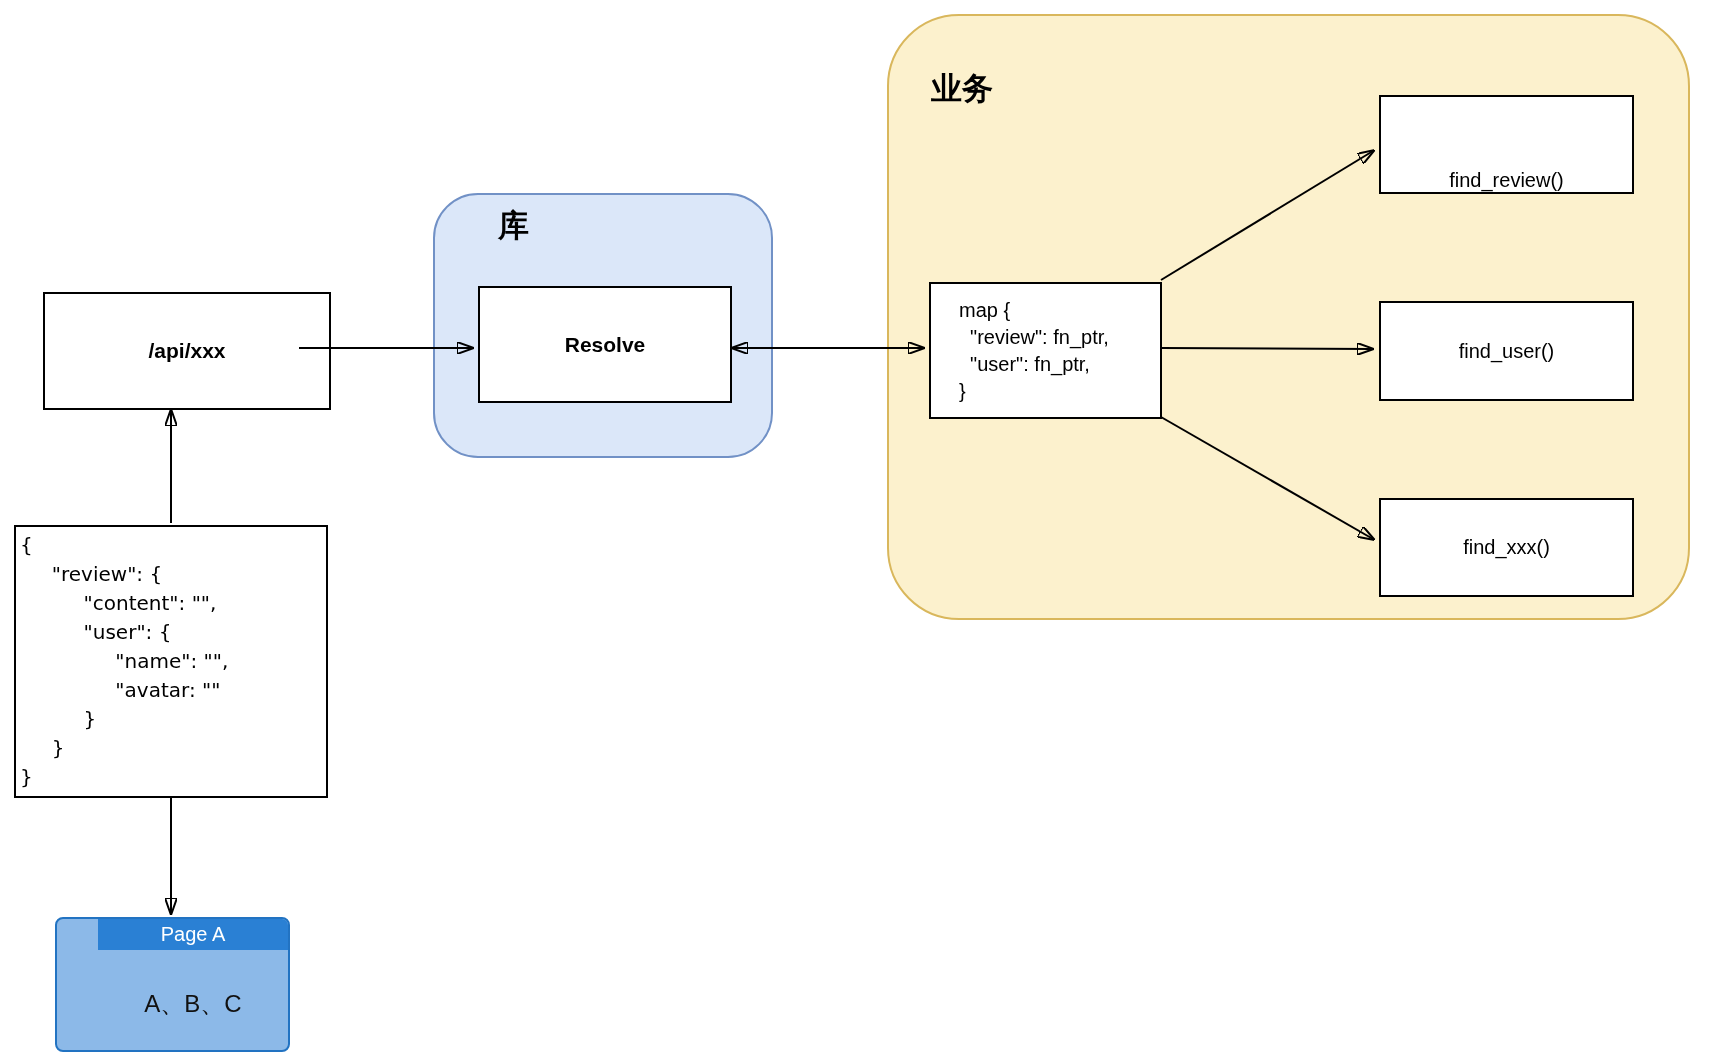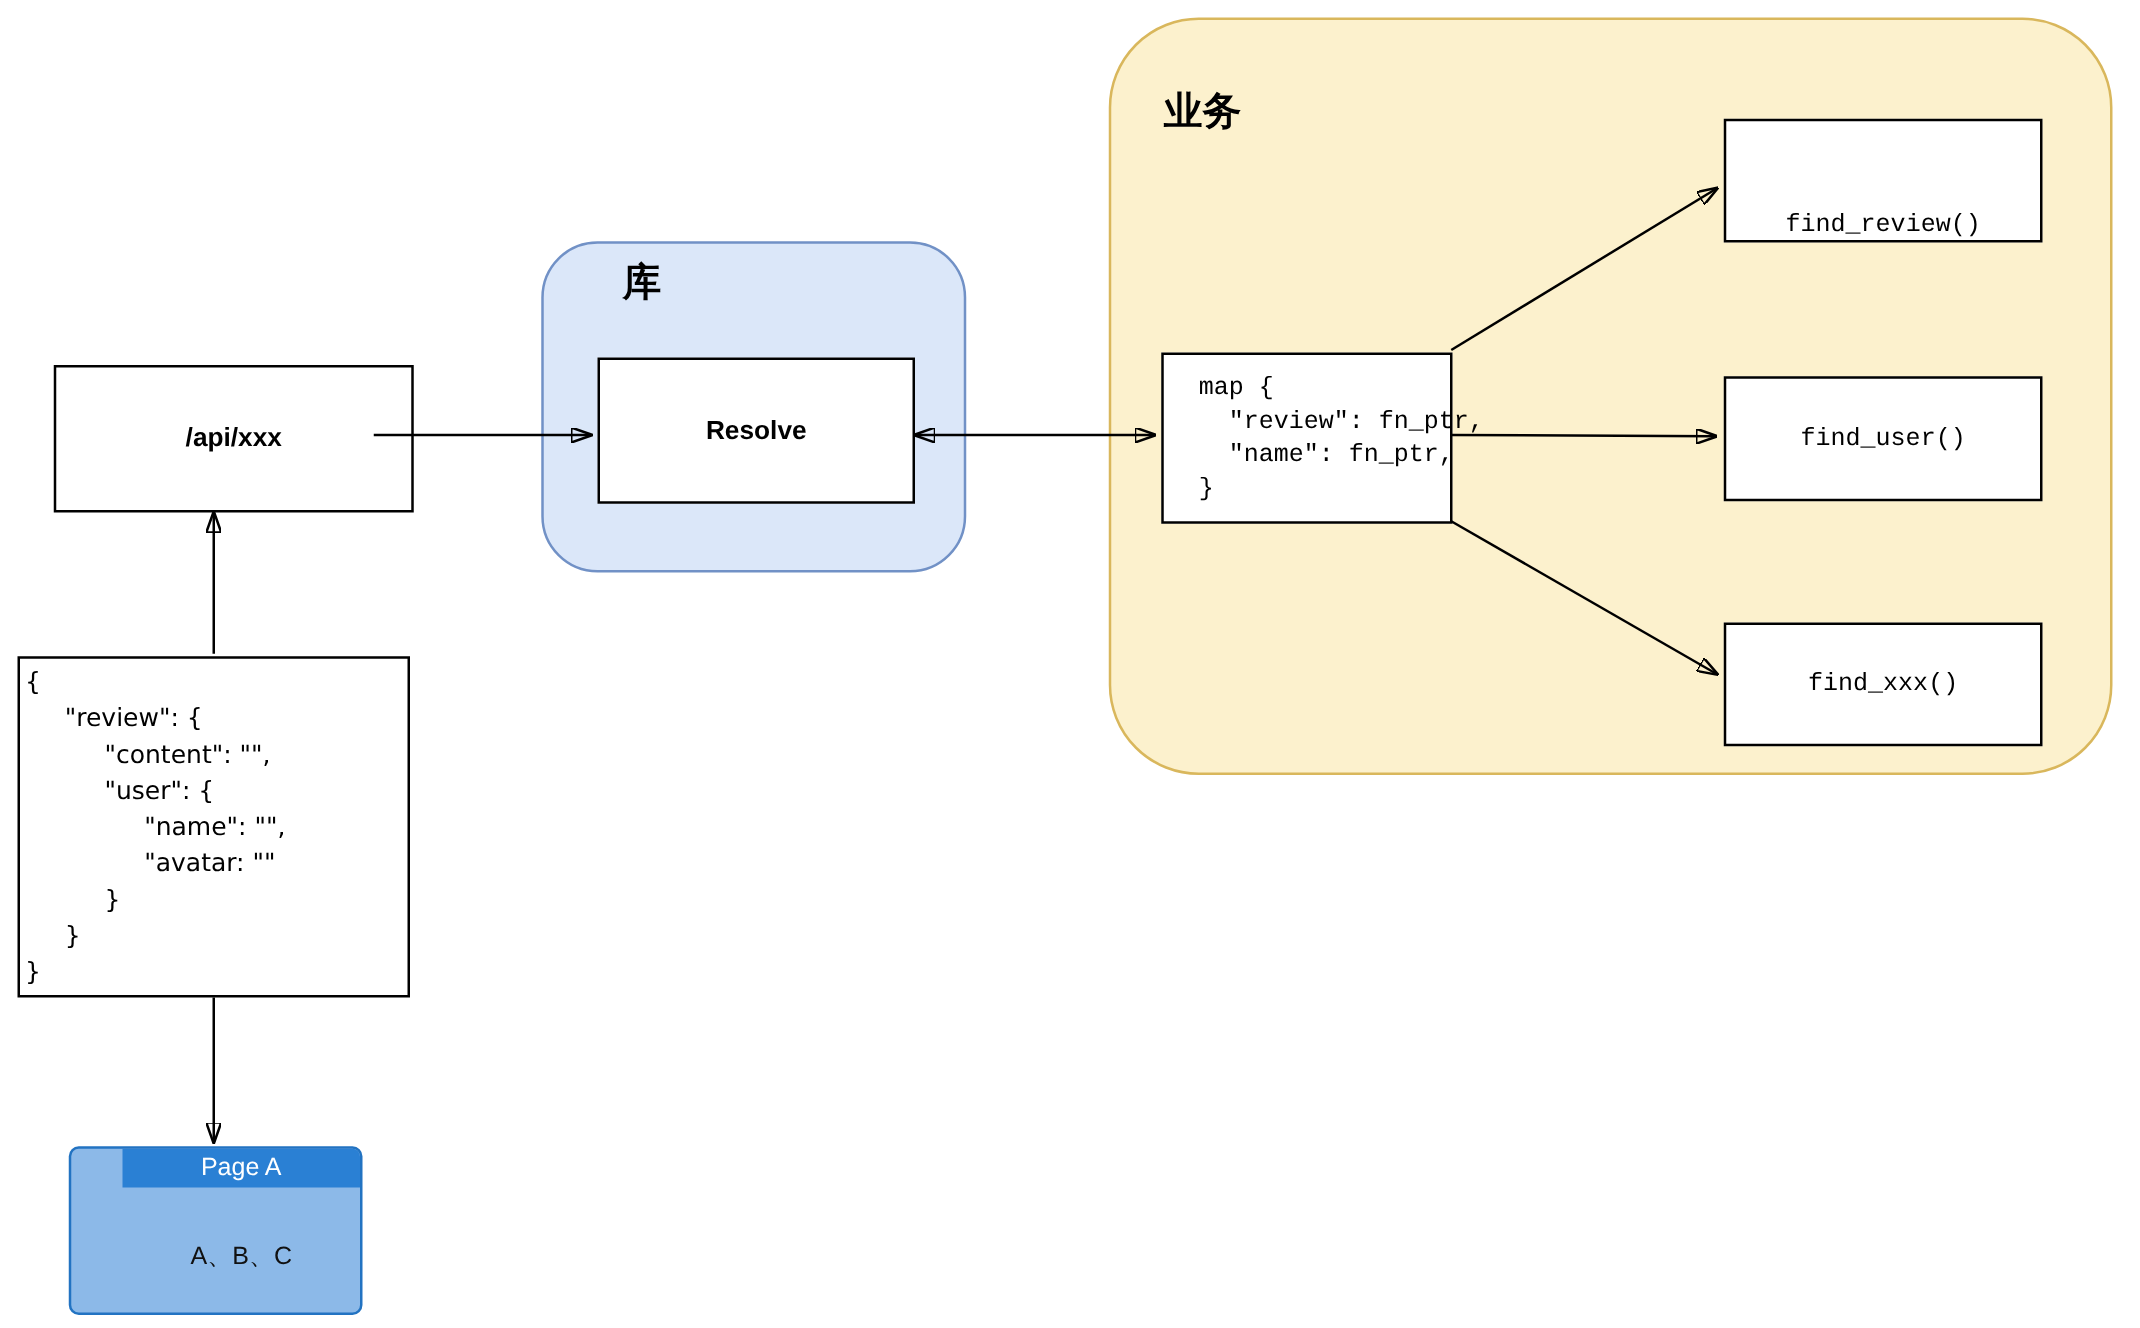--- a/index.html
+++ b/index.html
@@ -21,21 +21,20 @@
     left: 433px; top: 193px; width: 340px; height: 265px;
     background: #dbe7f9;
     border: 2px solid #7191c6;
     border-radius: 45px;
   }
   .group.biz {
     left: 887px; top: 14px; width: 803px; height: 606px;
     background: #fcf1cd;
     border: 2px solid #d9b75c;
     border-radius: 72px;
-    font-family: Liberation Mono, monospace;
   }
   .group-label {
     position: absolute;
     font-size: 31px;
     font-weight: bold;
     white-space: nowrap;
   }
   .lib .group-label { left: 63px; top: 10px; }
   .biz .group-label { left: 42px; top: 52px; }
 
@@ -96,21 +95,21 @@
     display: flex;
     align-items: center;
     justify-content: center;
     font-size: 20px;
   }
   .page-body {
     height: 102px;
     display: flex;
     align-items: center;
     justify-content: center;
-    font-size: 20px;
+    font-size: 24px;
     padding-top: 6px;
     box-sizing: border-box;
     color: #111111;
   }
 
   svg.arrows {
     position: absolute;
     left: 0; top: 0;
     width: 1712px;
     height: 1062px;
@@ -135,21 +134,21 @@
     <div class="group-label">库</div>
     <div class="node resolve bold">
       <span>Resolve</span>
     </div>
   </div>
 
   <div class="group biz">
     <div class="group-label">业务</div>
     <div class="node map">map {
   "review": fn_ptr,
-  "name": fn_ptr,
+  "user": fn_ptr,
 }</div>
     <div class="node f1">
       <span>find_review()</span>
     </div>
     <div class="node f2">
       <span>find_user()</span>
     </div>
     <div class="node f3">
       <span>find_xxx()</span>
     </div>

